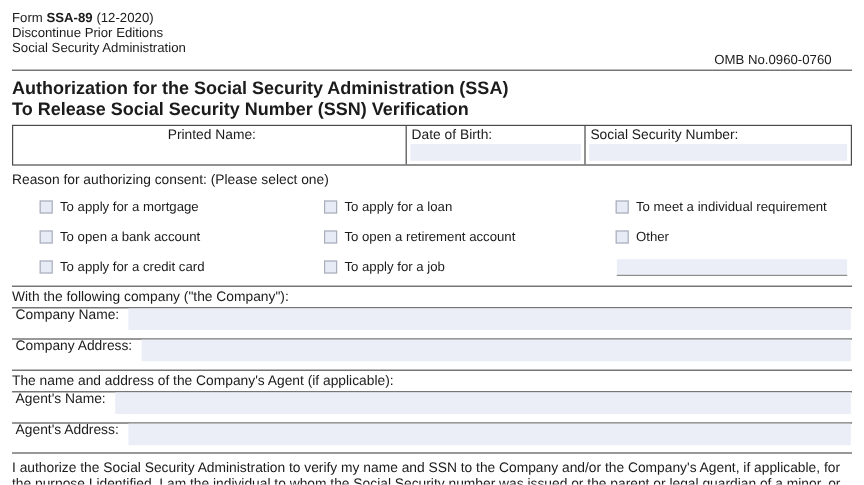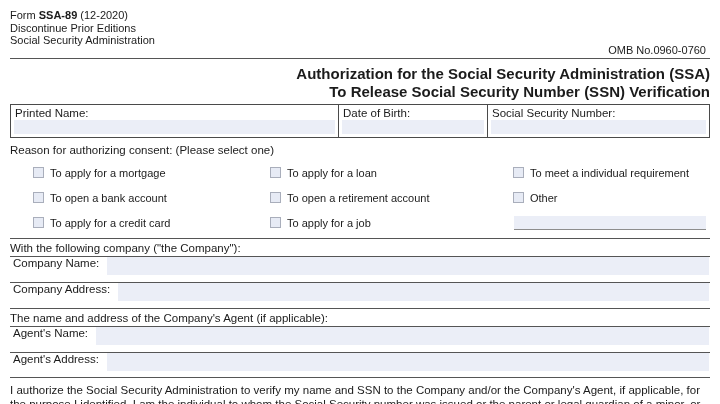--- a/index.html
+++ b/index.html
@@ -20,39 +20,39 @@
   .form-header {
     position: relative;
     padding-top: 9px;
     height: 59px;
     border-bottom: 1.5px solid #555;
   }
   .form-header .hline { font-size: 11px; line-height: 12.5px; }
   .form-header .bold { font-weight: bold; }
   .omb {
     position: absolute;
-    right: 4px;
+    right: 17px;
     bottom: 2px;
     font-size: 11px;
   }
 
   
-  .title-block { margin-top: 6px; text-align: right; }
+  .title-block { margin-top: 6px; text-align: left; }
   .title-line { font-weight: bold; font-size: 15px; line-height: 17.5px; }
 
   
   .identity-table {
     display: flex;
     margin-top: 4px;
     height: 34px;
     border: 1.2px solid #4a4a4a;
   }
   .identity-cell { display: flex; flex-direction: column; }
   .identity-cell + .identity-cell { border-left: 1.2px solid #4a4a4a; }
-  .cell-name { width: 327px; }
+  .cell-name { width: 327px; align-items: center; }
   .cell-dob  { width: 149px; }
   .cell-ssn  { flex: 1; }
   .identity-label { padding: 2px 0 0 4px; font-size: 11.5px; line-height: 12px; }
   .identity-field {
     flex: 1;
     margin: 1px 3px 3px 3px;
     background: var(--field-fill, #ebeef7);
   }
 
   

